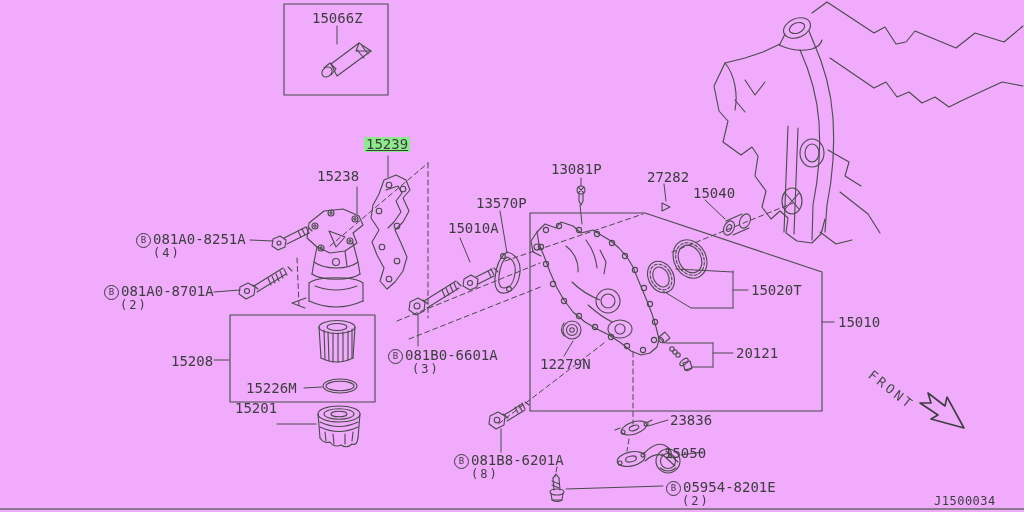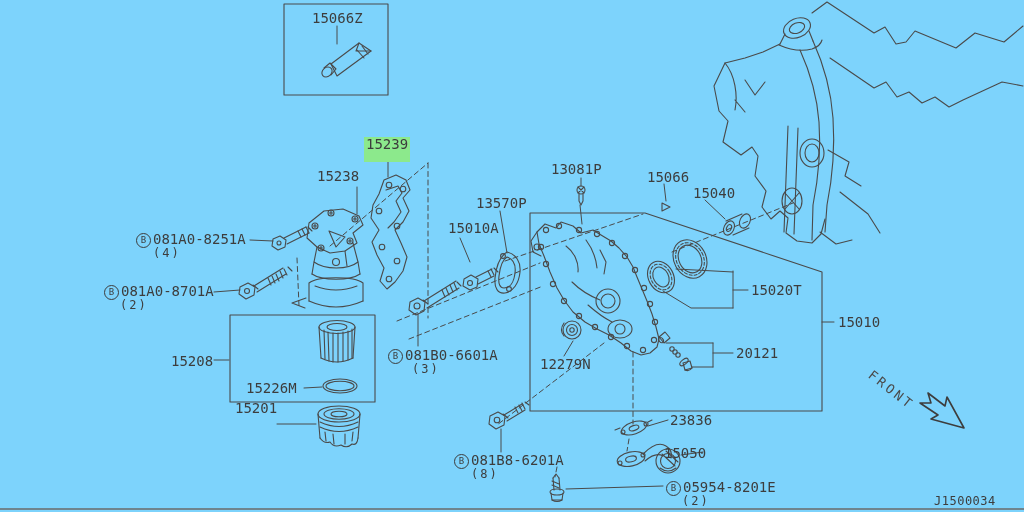--- a/index.html
+++ b/index.html
@@ -1,22 +1,22 @@
 <!DOCTYPE html>
 <html><head>
 <meta charset="utf-8">
 <style>
   html,body{margin:0;padding:0;background:#ffffff;}
-  #stage{position:relative;width:1024px;height:512px;background:#7dd3fc;overflow:hidden;
+  #stage{position:relative;width:1024px;height:512px;background:#f0abfc;overflow:hidden;
          font-family:"DejaVu Sans Mono", monospace;}
   #art{position:absolute;left:0;top:0;}
   .lbl{position:absolute;font-size:14px;line-height:14px;color:#3d3d3d;white-space:nowrap;
        letter-spacing:0px;}
   .qty{font-size:12px;line-height:12px;letter-spacing:2px;}
-  .hl{background:#8ce98c;padding:0 2px 11px 2px;}
+  .hl{background:#8ce98c;padding:0 2px 1px 2px;text-decoration:underline;}
   .bc{display:inline-block;width:13px;height:13px;border:1px solid #3d3d3d;border-radius:50%;
       font-size:9px;line-height:13px;text-align:center;vertical-align:1px;margin-right:2px;}
   .code{font-size:12px;letter-spacing:0.5px;color:#3d3d3d;}
   .front{font-size:13px;letter-spacing:3px;color:#4a4a4a;transform:rotate(38deg);
          transform-origin:left top;}
 </style>
 </head>
 <body>
 
 <div id="stage">
@@ -314,21 +314,21 @@
 <div class="lbl" style="left:246px;top:381px">15226M</div>
 <div class="lbl" style="left:235px;top:401px">15201</div>
 
 <div class="lbl" style="left:476px;top:196px">13570P</div>
 <div class="lbl" style="left:448px;top:221px">15010A</div>
 
 <div class="lbl" style="left:388px;top:348px"><span class="bc">B</span><span>081B0-6601A</span></div>
 <div class="lbl qty" style="left:412px;top:363px">(3)</div>
 
 <div class="lbl" style="left:551px;top:162px">13081P</div>
-<div class="lbl" style="left:647px;top:170px">15066</div>
+<div class="lbl" style="left:647px;top:170px">27282</div>
 <div class="lbl" style="left:693px;top:186px">15040</div>
 <div class="lbl" style="left:751px;top:283px">15020T</div>
 <div class="lbl" style="left:838px;top:315px">15010</div>
 <div class="lbl" style="left:736px;top:346px">20121</div>
 <div class="lbl" style="left:540px;top:357px">12279N</div>
 <div class="lbl" style="left:670px;top:413px">23836</div>
 <div class="lbl" style="left:664px;top:446px">15050</div>
 
 <div class="lbl" style="left:454px;top:453px"><span class="bc">B</span><span>081B8-6201A</span></div>
 <div class="lbl qty" style="left:471px;top:468px">(8)</div>

